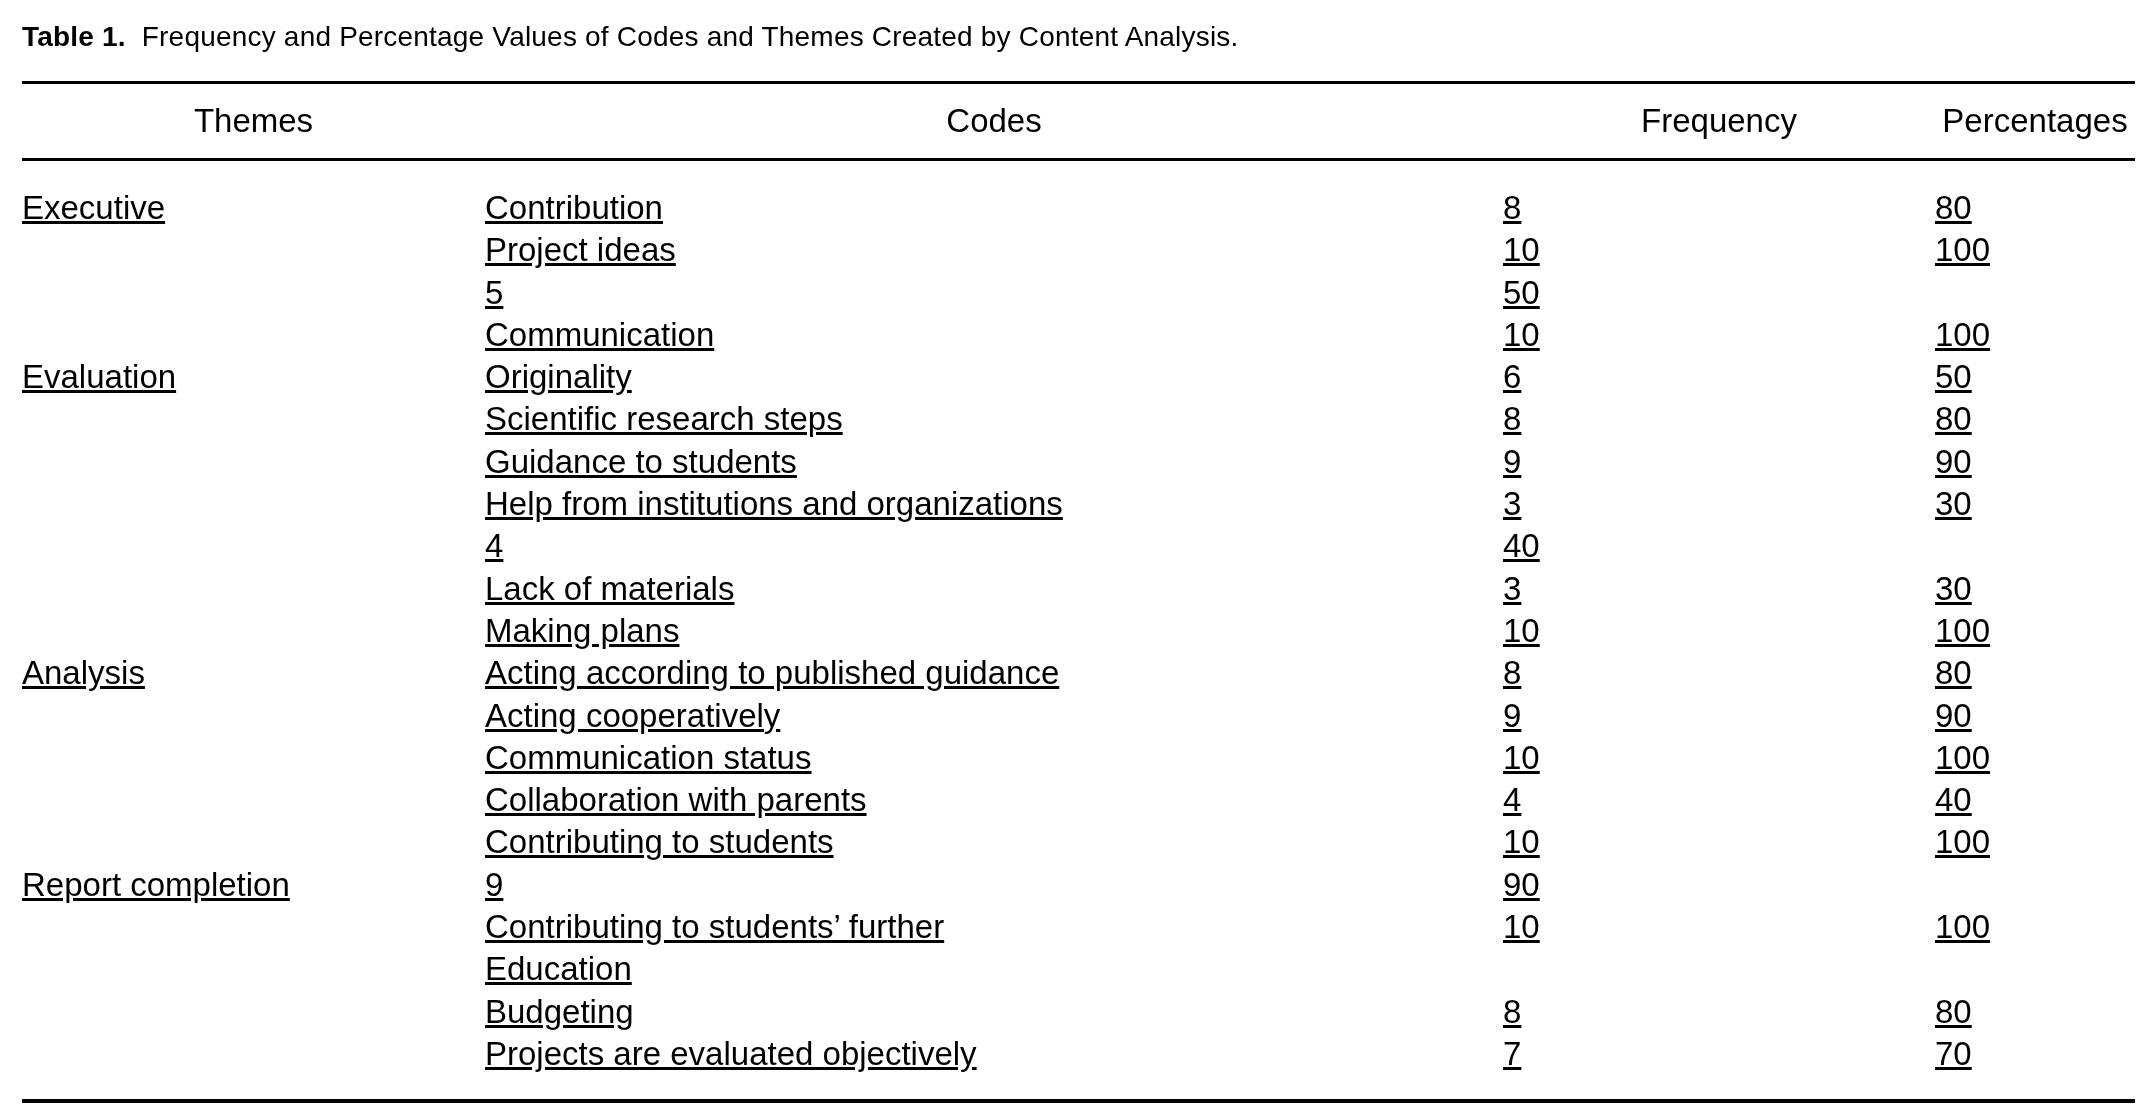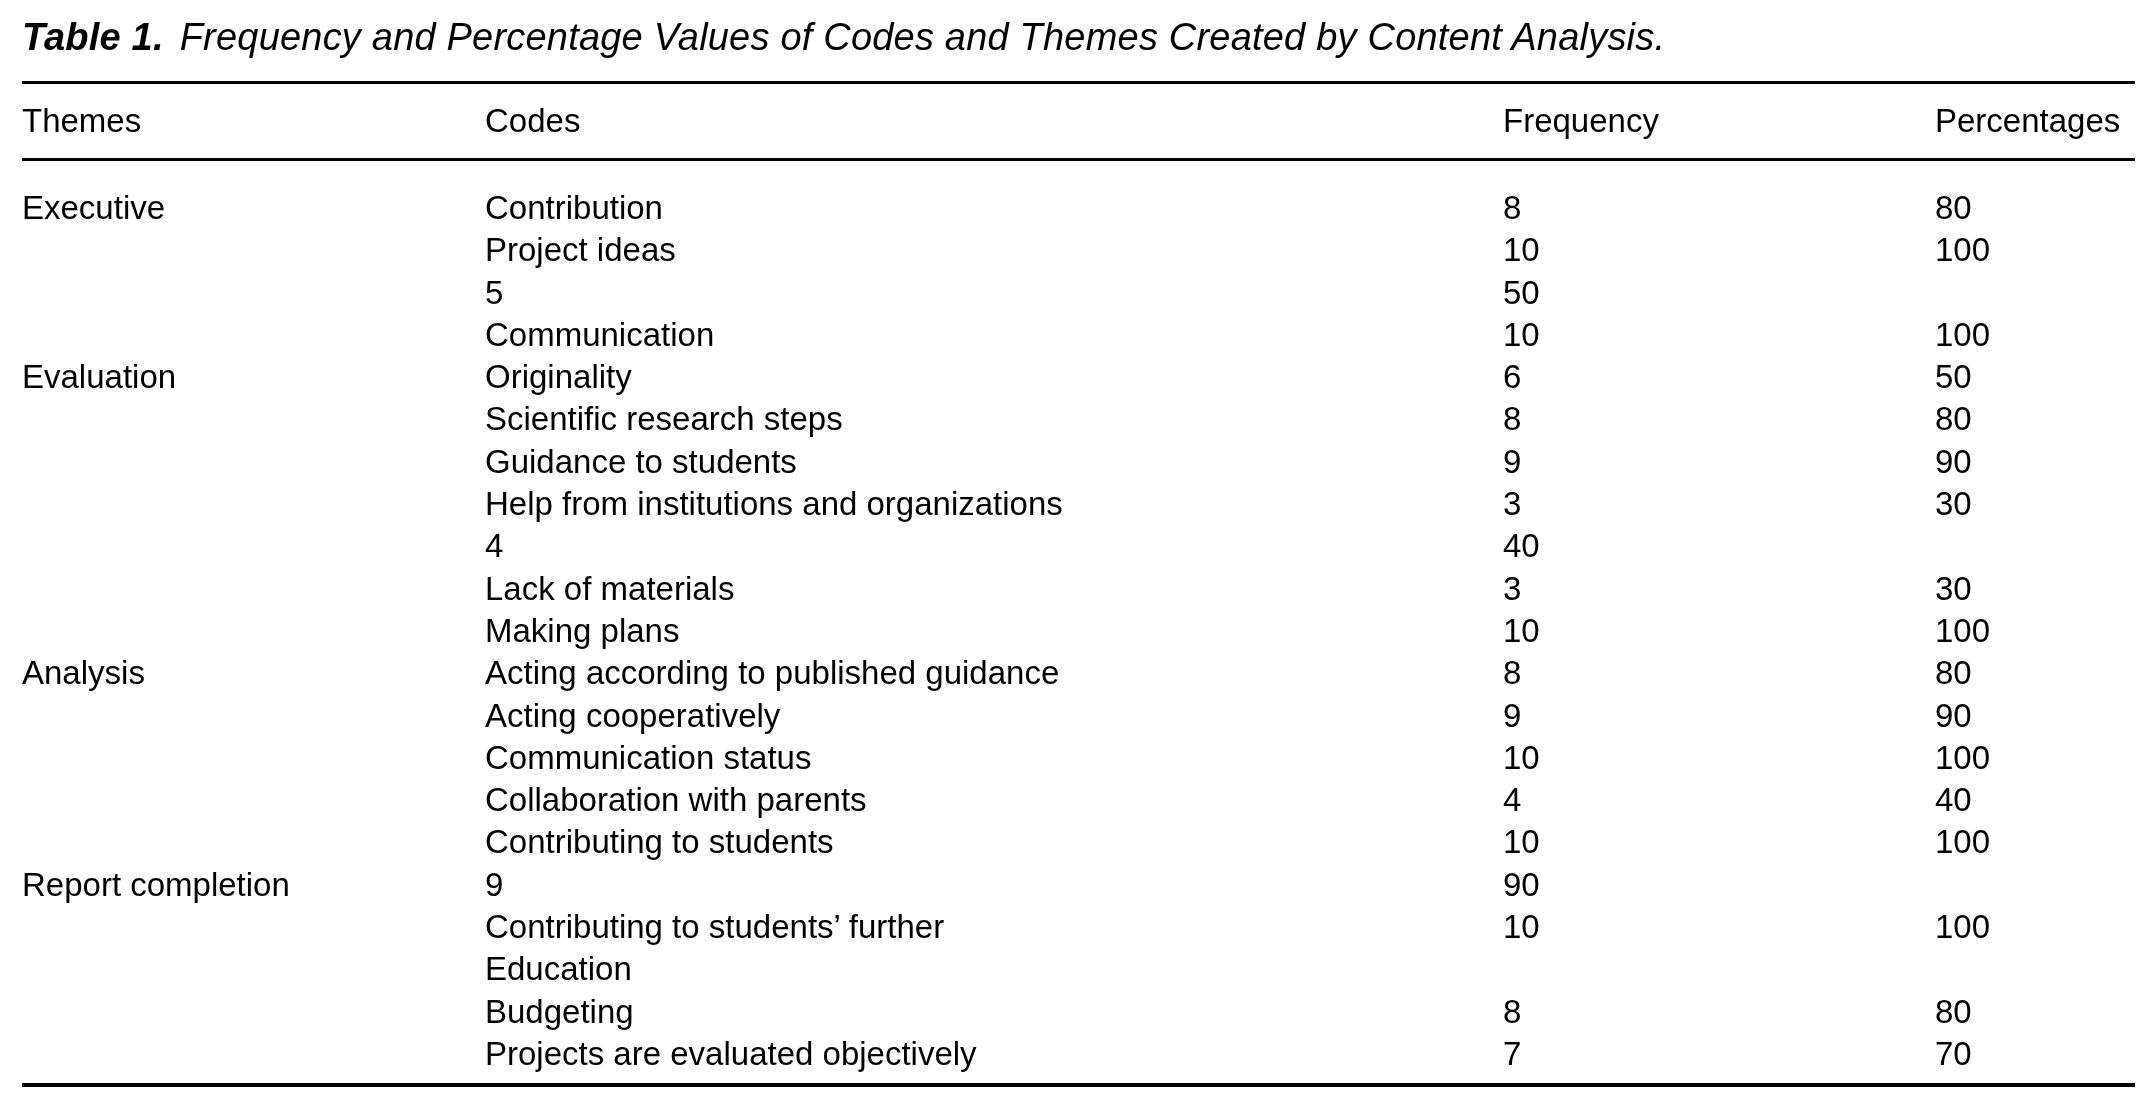--- a/index.html
+++ b/index.html
@@ -18,48 +18,49 @@
     width: 2142px;
     height: 1108px;
     background: var(--bg);
     padding: 12px 7px 0 22px;
     overflow: hidden;
   }
   .table-wrap {
     width: 2113px;
   }
   .caption {
-    font-size: 38px;
+    font-size: 28px;
     line-height: 50px;
     white-space: nowrap;
     letter-spacing: 0.2px;
-    font-style: italic;
   }
   .caption-label {
     font-weight: 700;
     margin-right: 16px;
   }
   .rule {
     width: 100%;
     background: var(--text);
   }
   .rule-top    { height: 3px; margin-top: 19px; }
   .rule-mid    { height: 3px; }
   .rule-bottom { height: 4px; }
   .grid-row {
     display: grid;
     grid-template-columns: 463px 1018px 432px 1fr;
     align-items: center;
   }
   .thead {
     height: 74px;
     font-size: 33px;
+    text-align: center;
   }
   .tbody {
-    padding: 26px 0 8px 0;
+    padding: 26px 0 24px 0;
+    text-decoration: underline;
   }
   .trow {
     height: 42.3px;
   }
   .cell {
     font-size: 33px;
     line-height: 42.3px;
     white-space: nowrap;
     overflow: visible;
   }

